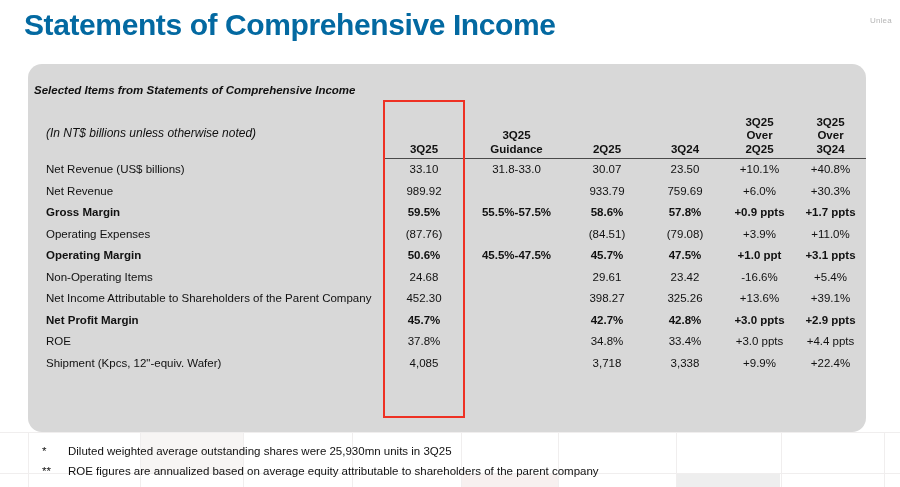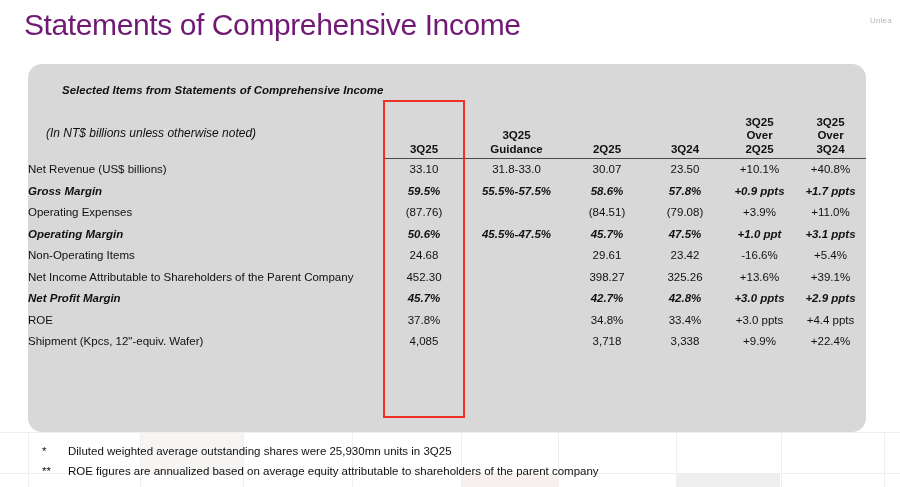--- a/index.html
+++ b/index.html
@@ -37,42 +37,42 @@
     width: 26px;
     z-index: 3;
   }
 
   
   #page-title {
     position: absolute;
     left: 24px;
     top: 8px;
     font-size: 30px;
-    font-weight: normal;
-    color: #701a75;
+    font-weight: bold;
+    color: #0369a1;
     letter-spacing: -0.4px;
     white-space: nowrap;
     z-index: 3;
   }
 
   
   #panel {
     position: absolute;
     left: 28px;
     top: 64px;
     width: 838px;
     height: 368px;
     background: #d8d8d8;
     border-radius: 14px;
     z-index: 1;
   }
 
   #table-subtitle {
     position: absolute;
-    left: 62px;
+    left: 34px;
     top: 84px;
     font-size: 11.5px;
     font-weight: bold;
     font-style: italic;
     color: #111;
     white-space: nowrap;
     z-index: 3;
   }
   #units-note {
     position: absolute;
@@ -131,24 +131,24 @@
   }
   #fin-table tbody td {
     height: 21.5px;
     line-height: 21.5px;
     font-size: 11.5px;
     text-align: center;
     white-space: nowrap;
   }
   #fin-table tbody td.label {
     text-align: left;
+    padding-left: 18px;
   }
   #fin-table tbody tr.bold td {
     font-weight: bold;
-    font-style: italic;
   }
 
   
   col.c-label   { width: 355px; }
   col.c-3q25    { width: 82px; }
   col.c-guid    { width: 103px; }
   col.c-2q25    { width: 78px; }
   col.c-3q24    { width: 78px; }
   col.c-o2q25   { width: 71px; }
   col.c-o3q24   { width: 71px; }
@@ -255,20 +255,29 @@
   <tbody id="fin-table-body">
       <tr>
         <td class="label">Net Revenue (US$ billions)</td>
         <td>33.10</td>
         <td>31.8-33.0</td>
         <td>30.07</td>
         <td>23.50</td>
         <td>+10.1%</td>
         <td>+40.8%</td>
       </tr>
+      <tr>
+        <td class="label">Net Revenue</td>
+        <td>989.92</td>
+        <td></td>
+        <td>933.79</td>
+        <td>759.69</td>
+        <td>+6.0%</td>
+        <td>+30.3%</td>
+      </tr>
       <tr class="bold">
         <td class="label">Gross Margin</td>
         <td>59.5%</td>
         <td>55.5%-57.5%</td>
         <td>58.6%</td>
         <td>57.8%</td>
         <td>+0.9 ppts</td>
         <td>+1.7 ppts</td>
       </tr>
       <tr>

